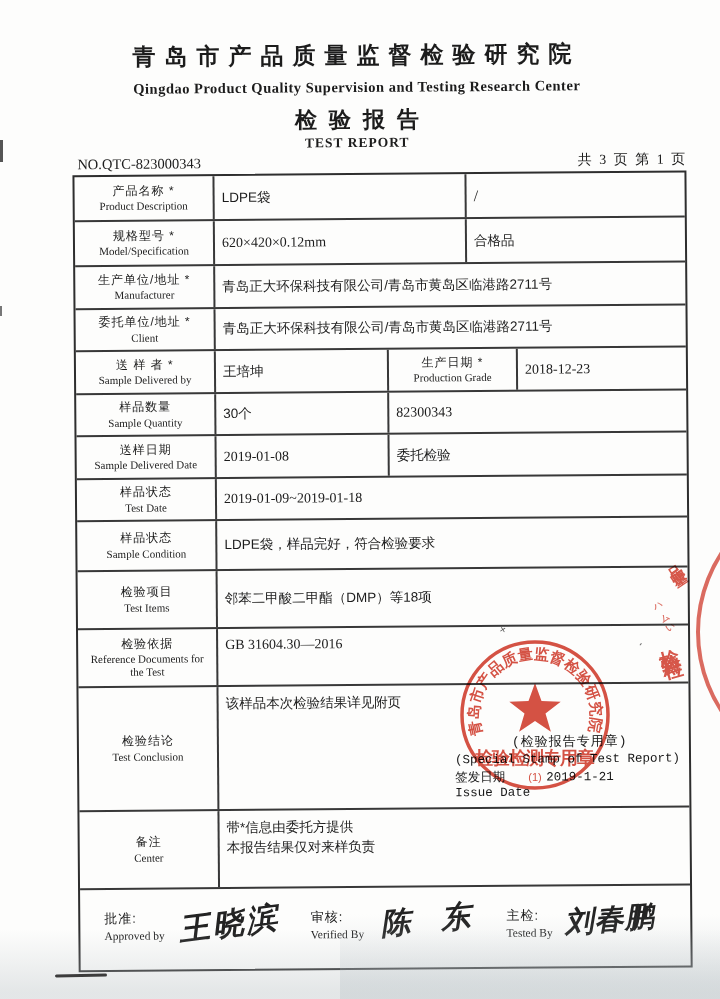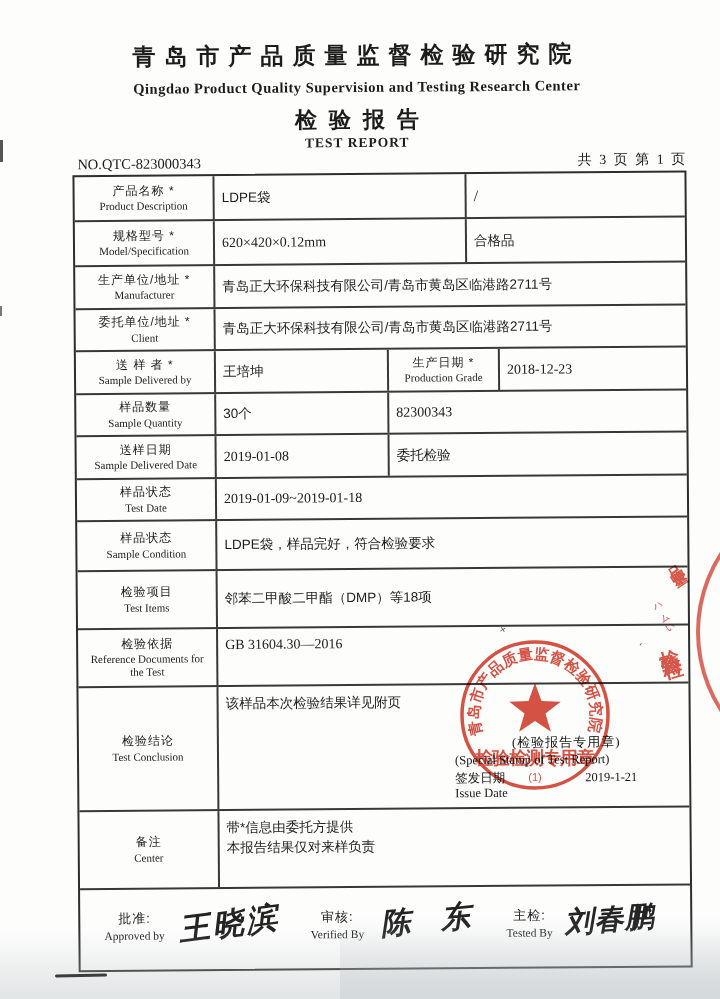--- a/index.html
+++ b/index.html
@@ -60,40 +60,40 @@
     font-family:"Liberation Serif","DejaVu Serif",serif;color:#222;
   }
   .val{
     display:flex;align-items:center;padding-left:7px;font-size:14px;
     font-family:"Liberation Serif","DejaVu Serif",serif;
   }
   .val.zhv{font-family:"Liberation Sans",sans-serif;font-size:13.5px;}
   .c1{width:140px;}
   .va{width:252px;} .la{width:86px;} .v2a{flex:1;}
   .vb{flex:1;}
-  .vc{width:173px;} .lc{width:111px;align-items:center;} .v2c{flex:1;}
+  .vc{width:173px;} .lc{width:129px;align-items:center;} .v2c{flex:1;}
   .top-left{align-items:flex-start;padding-top:8px;}
   .two-line{flex-direction:column;align-items:flex-start;justify-content:flex-start;padding-top:7px;line-height:1.5;}
   
   .concl{position:relative;}
   .stamp-note{
     position:absolute;left:236px;top:50px;font-size:12.5px;line-height:1.18;
-    font-family:Liberation Serif, serif;color:#161616;white-space:nowrap;
+    font-family:Liberation Mono, monospace;color:#161616;white-space:nowrap;
   }
   .stamp-note .l1{margin-left:57px;font-size:13px;letter-spacing:1px;}
   .stamp-note .l2{margin-top:3px;}
   .stamp-note .issue{margin-top:3px;display:flex;}
-  .stamp-note .issue .d{margin-left:80px;}
+  .stamp-note .issue .d{margin-left:41px;}
   
   .appr{
     width:100%;display:flex;align-items:flex-start;padding:20px 0 0 24px;
     box-sizing:border-box;
   }
   .grp{display:flex;align-items:flex-start;}
-  .grp .lbls{text-align:center;}
+  .grp .lbls{text-align:left;}
   .grp .zh{font-size:13px;letter-spacing:1px;}
   .grp .en{font-size:11.5px;font-family:"Liberation Serif","DejaVu Serif",serif;margin-top:2px;}
   .sig{
     font-family:"DejaVu Serif",serif;font-style:italic;font-weight:bold;
     color:#232323;white-space:nowrap;
   }
   .sig1{font-size:31px;transform:rotate(-7deg);margin:-6px 0 0 14px;letter-spacing:3px;}
   .sig2{font-size:30px;transform:rotate(-5deg);margin:-8px 0 0 16px;letter-spacing:10px;}
   .sig3{font-size:29px;transform:rotate(-4deg);margin:-6px 0 0 12px;letter-spacing:1px;}
   .g2{margin-left:30px;} .g3{margin-left:26px;}

